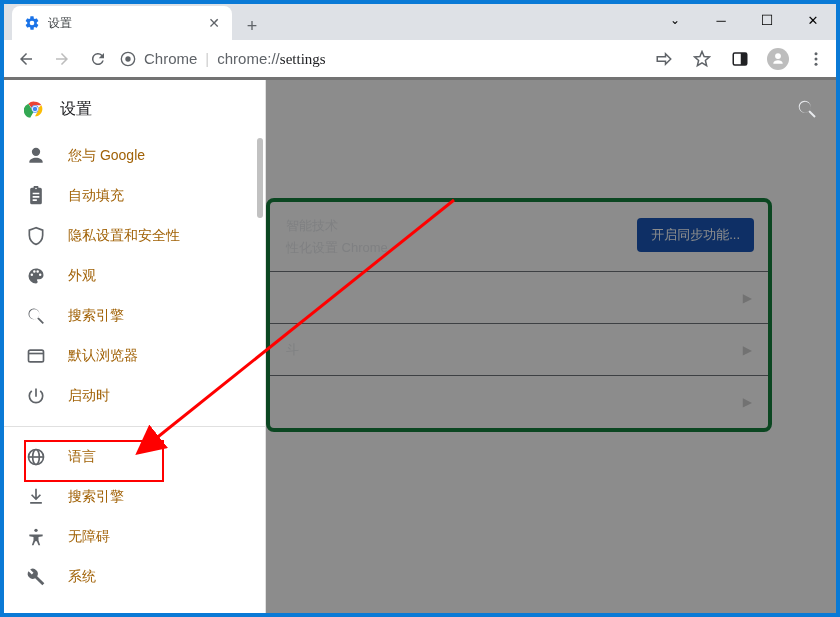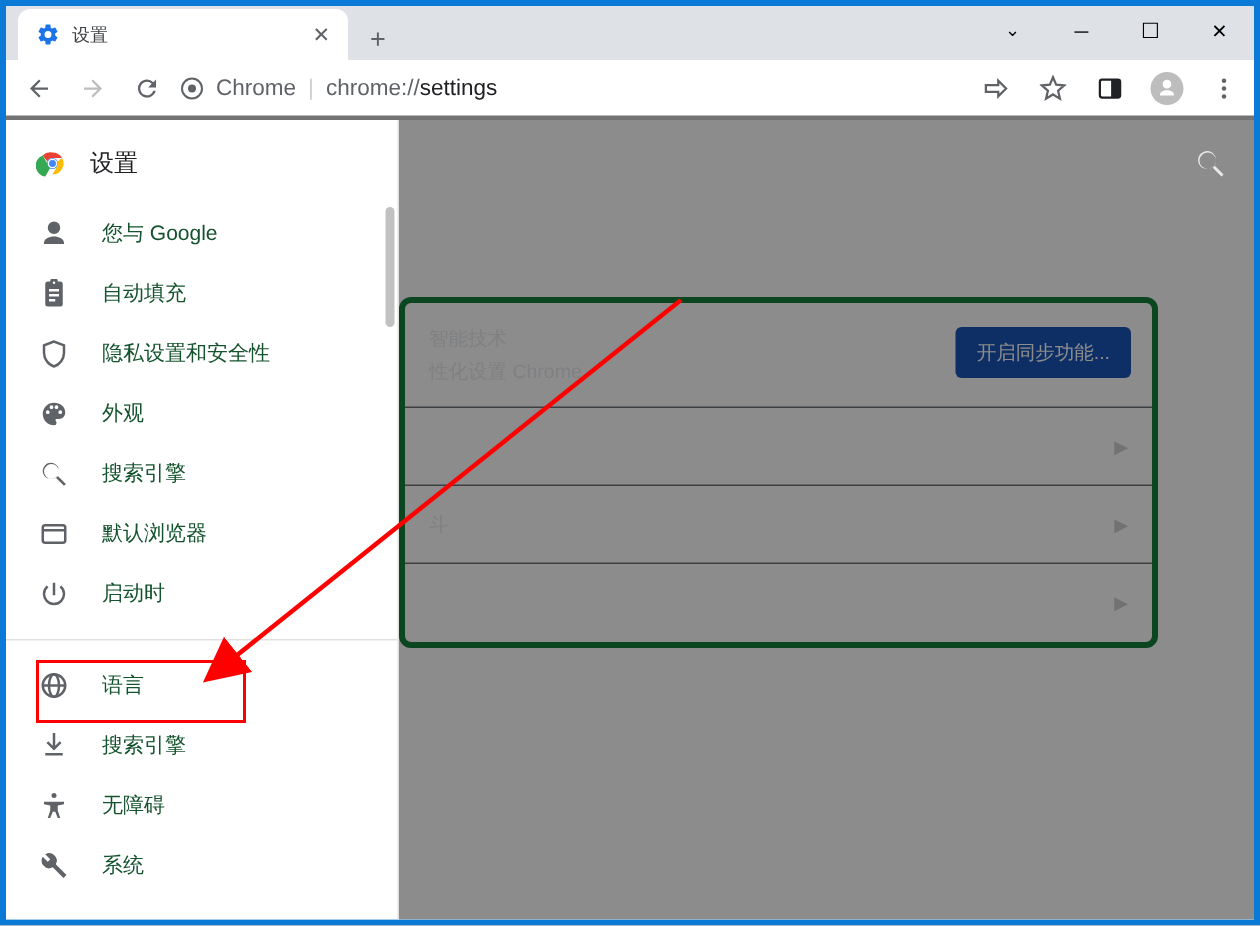--- a/index.html
+++ b/index.html
@@ -14,31 +14,31 @@
   .win-controls { position: absolute; right: 0; top: 0; display: flex; height: 32px; }
   .win-controls div { width: 46px; display: flex; align-items: center; justify-content: center; font-size: 13px; color: #000; cursor: pointer; }
   .win-controls .drop { font-size: 12px; }
   
   .toolbar2 { display: flex; align-items: center; height: 40px; background: #fff; border-bottom: 3px solid #737373; padding: 0 8px; gap: 8px; }
   .tb-btn { width: 28px; height: 28px; display: flex; align-items: center; justify-content: center; color: #5f6368; border-radius: 50%; cursor: pointer; }
   .tb-btn.disabled { color: #bdbdbd; }
   .omnibox { flex: 1; display: flex; align-items: center; gap: 8px; font-size: 15px; color: #5f6368; }
   .omnibox .secure-icon { width: 16px; height: 16px; }
   .omnibox .sep { color: #cfcfcf; }
-  .url-dark { color: #202124; }
+  .url-dark { color: #202124; font-family: Liberation Serif, serif; }
   .rt-icons { display: flex; align-items: center; gap: 14px; color: #5f6368; }
   .rt-icons > div { cursor: pointer; display:flex; align-items:center; justify-content:center; width:24px; height:24px; }
   
   .content { flex: 1; display: flex; position: relative; overflow: hidden; }
   .sidebar { width: 262px; background: #fff; border-right: 1px solid #e0e0e0; display: flex; flex-direction: column; position: relative; }
   .sb-head { display: flex; align-items: center; gap: 14px; padding: 18px 20px 16px 20px; }
   .chrome-logo { width: 22px; height: 22px; }
   .sb-title { font-size: 16px; color: #202124; }
   .sb-scroll { flex: 1; overflow: hidden; position: relative; }
-  .sb-item { display: flex; align-items: center; gap: 22px; padding: 0 22px; height: 40px; font-size: 14px; color: #14532d; cursor: pointer; }
+  .sb-item { display: flex; align-items: center; gap: 22px; padding: 0 22px; height: 40px; font-size: 14px; color: #a16207; cursor: pointer; }
   .sb-item .icon-slot { width: 20px; height: 20px; color: #5f6368; display:flex; align-items:center; justify-content:center; }
   .sb-item .icon-slot svg { width: 20px; height: 20px; }
   .sb-sep { height: 1px; background: #e0e0e0; margin: 10px 0; }
   .scroll-thumb { position: absolute; right: 2px; top: 2px; width: 6px; height: 80px; background: #c1c1c1; border-radius: 3px; }
   
   .main { flex: 1; background: #fff; position: relative; }
   .dim { position: absolute; inset: 0; background: rgba(0,0,0,0.45); }
   .main-inner { position: absolute; inset: 0; padding-top: 20px; }
   .search-top { position: absolute; top: 18px; right: 18px; color: #e8eaed; }
   .card { position: absolute; left: 0; top: 118px; right: 64px; background: transparent; border: 4px solid #15803d; border-radius: 8px; }

